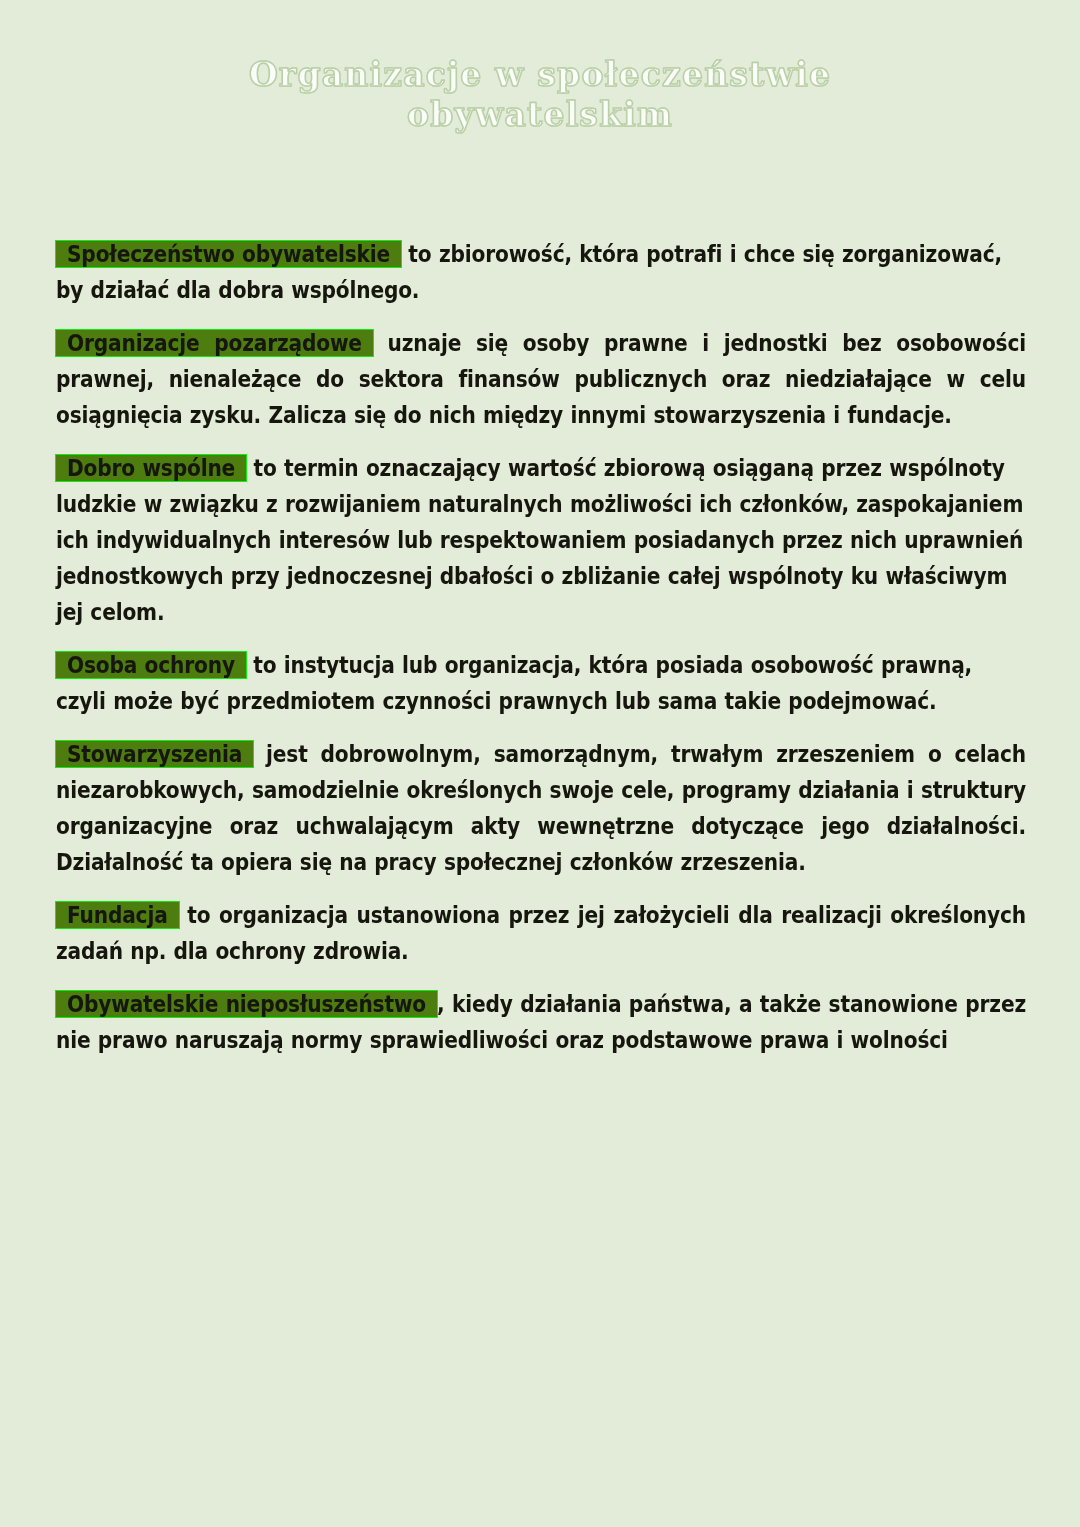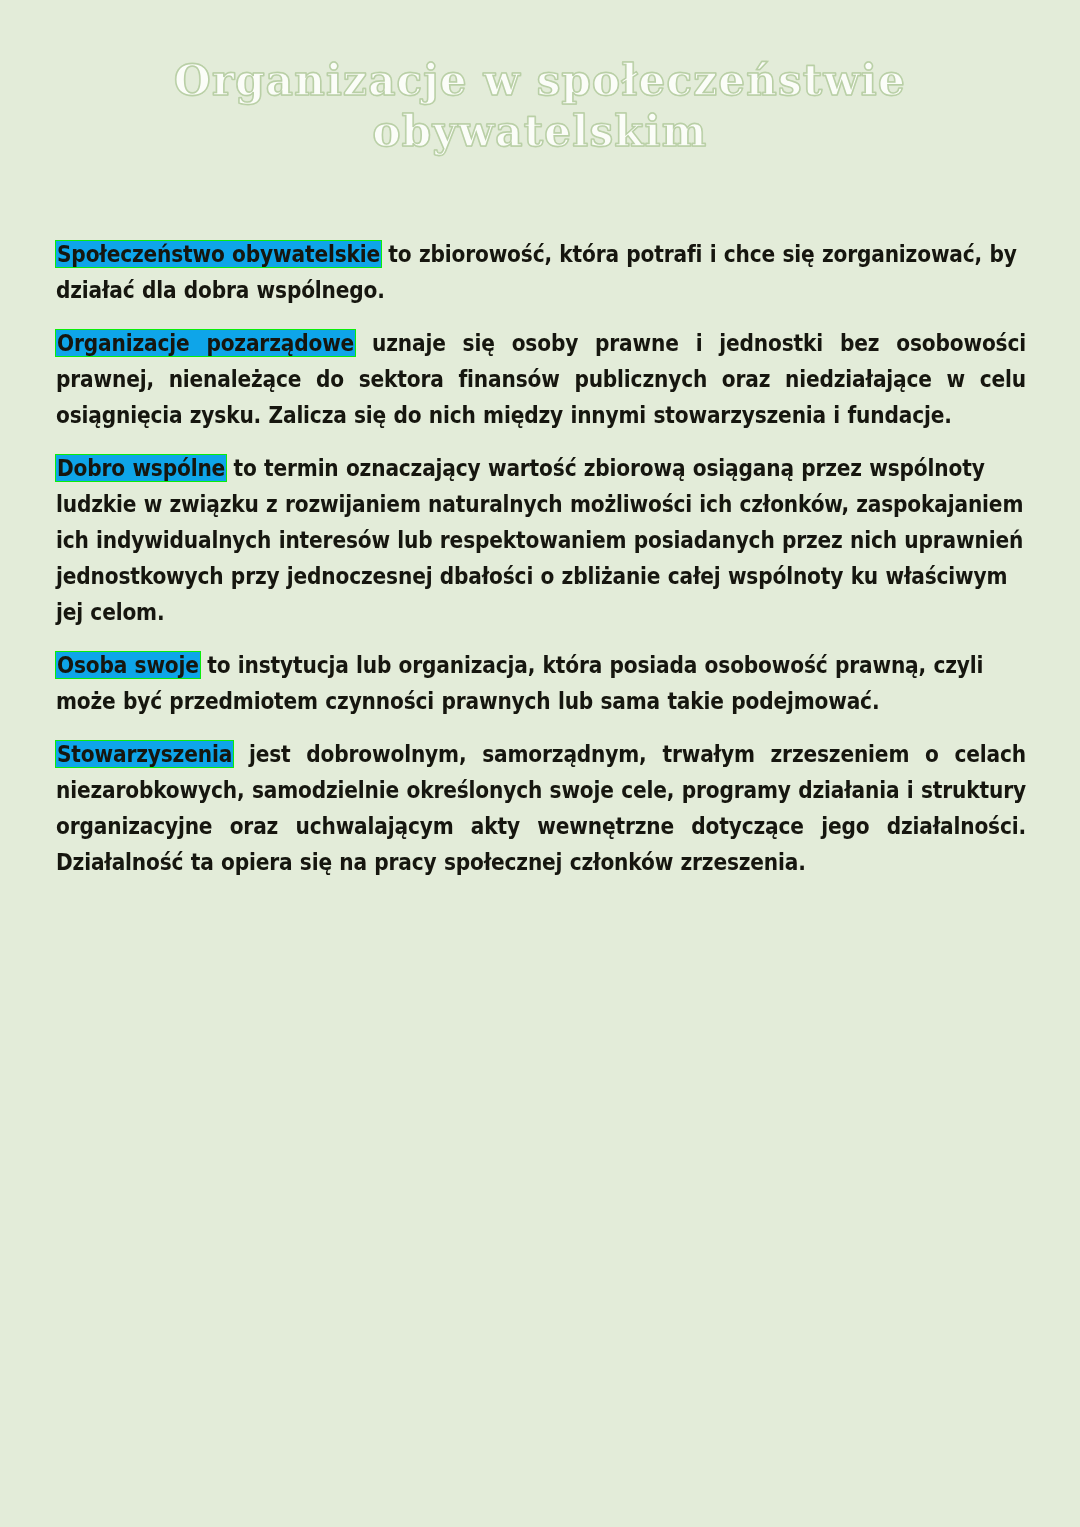--- a/index.html
+++ b/index.html
@@ -23,21 +23,21 @@
     box-sizing: border-box;
   }
 
   
   .title {
     margin: 0;
     padding: 55px 90px 0 90px;
     text-align: center;
     font-family: "DejaVu Serif", serif;
     font-weight: 700;
-    font-size: 42px;
+    font-size: 33px;
     line-height: 1.22;
     letter-spacing: 1.2px;
     color: #fbfdf8;
     -webkit-text-stroke: 1.4px #b9cfa6;
     text-shadow:
        1px 0 0 #cfe0bf,
       -1px 0 0 #cfe0bf,
        0 1px 0 #cfe0bf,
        0 -1px 0 #cfe0bf;
     white-space: pre-line;
@@ -68,23 +68,23 @@
     text-align: justify;
     text-align-last: left;
   }
 
   .para:last-child {
     margin-bottom: 0;
   }
 
   
   .hl {
-    background: #0ea5e9;
+    background: #4d7c0f;
     box-shadow: 0 0 0 1px #0bed0b;
-    padding: 0 1px;
+    padding: 0 11px;
   }
   .ul {
     text-decoration: underline;
     text-decoration-thickness: 2px;
     text-underline-offset: 3px;
   }
 </style>
 </head>
 <body>
 
@@ -101,26 +101,32 @@
 
     <p class="para justify">
       <span class="hl">Organizacje pozarządowe</span><span> uznaje się osoby prawne i jednostki bez osobowości prawnej, nienależące do sektora finansów publicznych oraz niedziałające w celu osiągnięcia zysku. Zalicza się do nich między innymi stowarzyszenia i fundacje.</span>
     </p>
 
     <p class="para">
       <span class="hl">Dobro wspólne</span><span> to termin oznaczający wartość zbiorową osiąganą przez wspólnoty ludzkie w związku z rozwijaniem naturalnych możliwości ich członków, zaspokajaniem ich indywidualnych interesów lub respektowaniem posiadanych przez nich uprawnień jednostkowych przy jednoczesnej dbałości o zbliżanie całej wspólnoty ku właściwym jej celom.</span>
     </p>
 
     <p class="para">
-      <span class="hl">Osoba swoje</span><span> to instytucja lub organizacja, która posiada osobowość prawną, czyli może być przedmiotem czynności prawnych lub sama takie podejmować.</span>
+      <span class="hl">Osoba ochrony</span><span> to instytucja lub organizacja, która posiada osobowość prawną, czyli może być przedmiotem czynności prawnych lub sama takie podejmować.</span>
     </p>
 
 
     <p class="para justify">
       <span class="hl">Stowarzyszenia</span><span> jest dobrowolnym, samorządnym, trwałym zrzeszeniem o celach niezarobkowych, samodzielnie określonych swoje cele, programy działania i struktury organizacyjne oraz uchwalającym akty wewnętrzne dotyczące jego działalności. Działalność ta opiera się na pracy społecznej członków zrzeszenia.</span>
     </p>
 
 
+    <p class="para justify">
+      <span class="hl">Fundacja</span><span> to organizacja ustanowiona przez jej założycieli dla realizacji określonych zadań np. dla ochrony zdrowia.</span>
+    </p>
 
 
+    <p class="para justify">
+      <span class="hl">Obywatelskie nieposłuszeństwo</span><span>, kiedy działania państwa, a także stanowione przez nie prawo naruszają normy sprawiedliwości oraz podstawowe prawa i wolności</span>
+    </p>
 
   </div>
 </div>
 
 </body></html>

